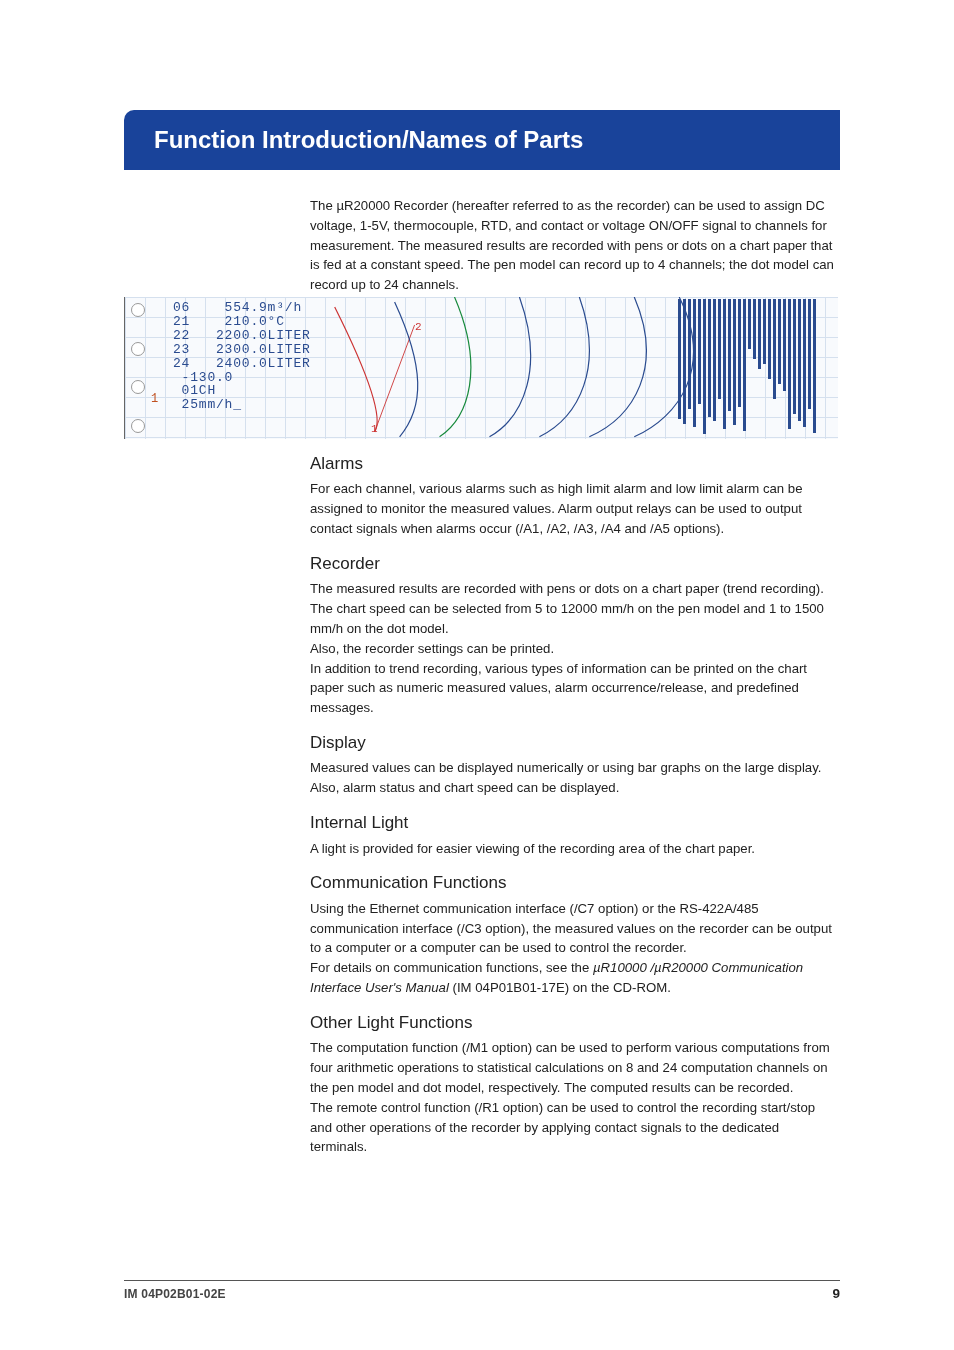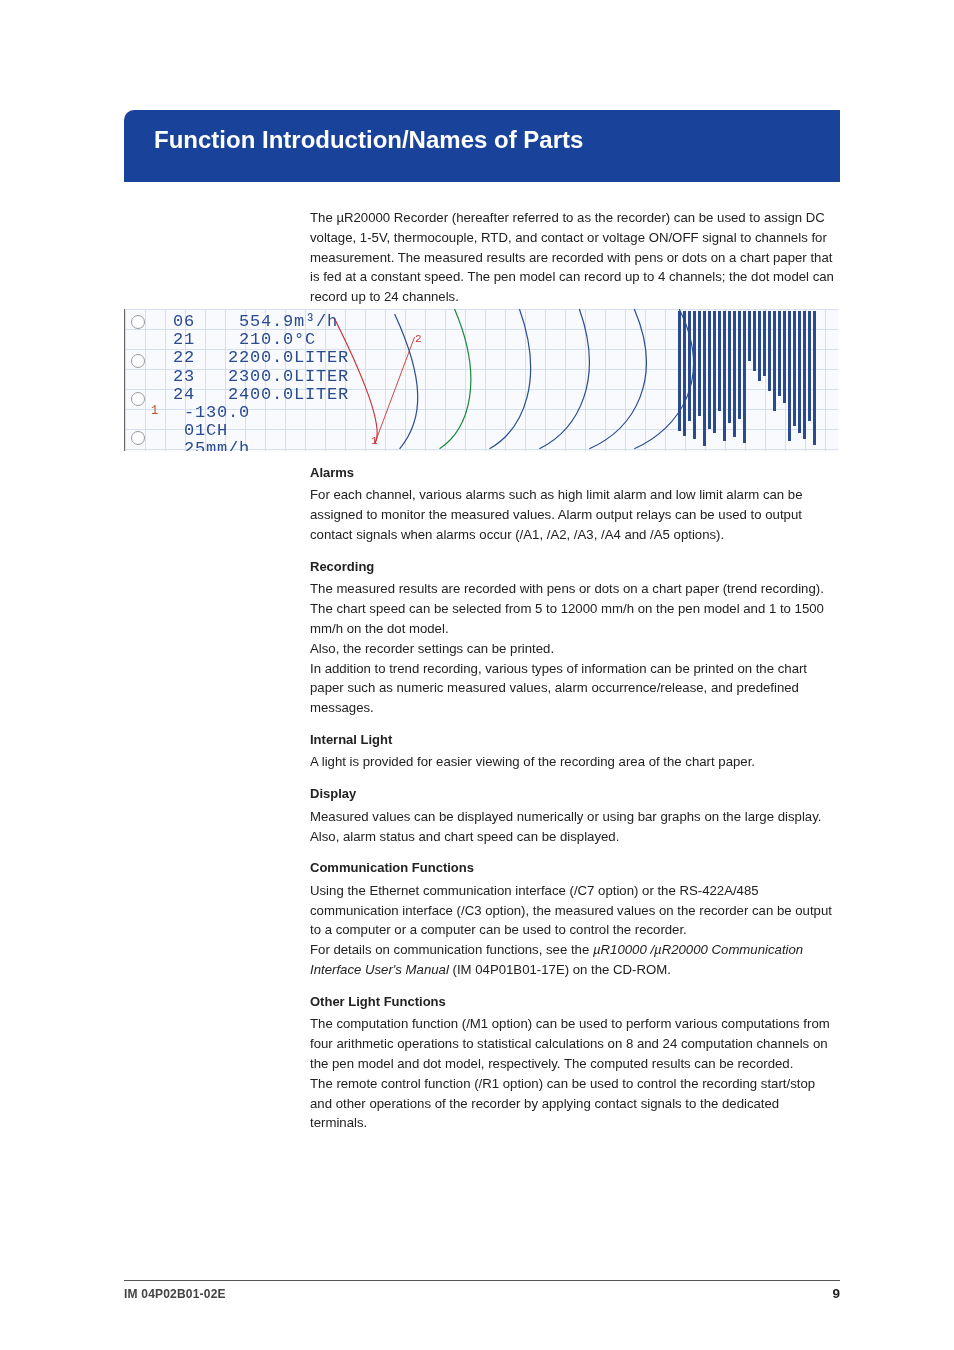--- a/index.html
+++ b/index.html
@@ -15,21 +15,21 @@
     height: 1350px;
     position: relative;
     box-sizing: border-box;
     padding: 110px 114px 0 124px;
   }
   .banner {
     background: #19439a;
     color: #ffffff;
     font-size: 24px;
     font-weight: bold;
-    padding: 12px 0 24px 30px;
+    padding: 12px 0 12px 30px;
     border-radius: 10px 0 0 0;
     margin-bottom: 26px;
   }
   .h2 {
     color: #19439a;
     font-weight: bold;
     font-size: 17px;
     margin: 0 0 6px 0;
   }
   .intro-block {
@@ -61,21 +61,21 @@
     width: 12px; height: 12px;
     border: 1.2px solid #999;
     border-radius: 50%;
     background: #fff;
   }
   .lcd {
     position: absolute;
     left: 48px;
     top: 4px;
     font-family: "Courier New", monospace;
-    font-size: 17px;
+    font-size: 13px;
     line-height: 1.07;
     color: #2a4b8f;
     white-space: pre;
     letter-spacing: 0.8px;
   }
   .idx1 {
     position: absolute;
     left: 26px;
     top: 93px;
     font-family: "Courier New", monospace;
@@ -97,22 +97,22 @@
     top: 2px;
     height: 140px;
     width: 160px;
     display: flex;
     align-items: flex-start;
     gap: 2px;
   }
   .barcode span { display:block; width:3px; background:#2a4b8f; }
   .section { margin-left: 186px; margin-top: 12px; }
   .h3 {
-    font-weight: bold;
-    font-size: 13px;
+    font-weight: normal;
+    font-size: 17px;
     margin: 0 0 3px 0;
     color: #222;
   }
   .ital { font-style: italic; }
   .footer {
     position: absolute;
     left: 124px;
     right: 114px;
     bottom: 46px;
     border-top: 1px solid #555;
@@ -195,34 +195,34 @@
         <span style="height:134px"></span>
     </div>
   </div>
 
   <div class="section">
     <div class="h3">Alarms</div>
     <div>For each channel, various alarms such as high limit alarm and low limit alarm can be assigned to monitor the measured values. Alarm output relays can be used to output contact signals when alarms occur (/A1, /A2, /A3, /A4 and /A5 options).</div>
   </div>
 
   <div class="section">
-    <div class="h3">Recording</div>
+    <div class="h3">Recorder</div>
     <div>The measured results are recorded with pens or dots on a chart paper (trend recording). The chart speed can be selected from 5 to 12000 mm/h on the pen model and 1 to 1500 mm/h on the dot model.</div>
     <div>Also, the recorder settings can be printed.</div>
     <div>In addition to trend recording, various types of information can be printed on the chart paper such as numeric measured values, alarm occurrence/release, and predefined messages.</div>
   </div>
 
   <div class="section">
+    <div class="h3">Display</div>
+    <div>Measured values can be displayed numerically or using bar graphs on the large display. Also, alarm status and chart speed can be displayed.</div>
+  </div>
+
+  <div class="section">
     <div class="h3">Internal Light</div>
     <div>A light is provided for easier viewing of the recording area of the chart paper.</div>
-  </div>
-
-  <div class="section">
-    <div class="h3">Display</div>
-    <div>Measured values can be displayed numerically or using bar graphs on the large display. Also, alarm status and chart speed can be displayed.</div>
   </div>
 
   <div class="section">
     <div class="h3">Communication Functions</div>
     <div>Using the Ethernet communication interface (/C7 option) or the RS-422A/485 communication interface (/C3 option), the measured values on the recorder can be output to a computer or a computer can be used to control the recorder.</div>
     <div>
       <span>For details on communication functions, see the </span><span class="ital">µR10000 /µR20000 Communication Interface User's Manual</span><span> (IM 04P01B01-17E) on the CD-ROM.</span>
     </div>
   </div>
 

